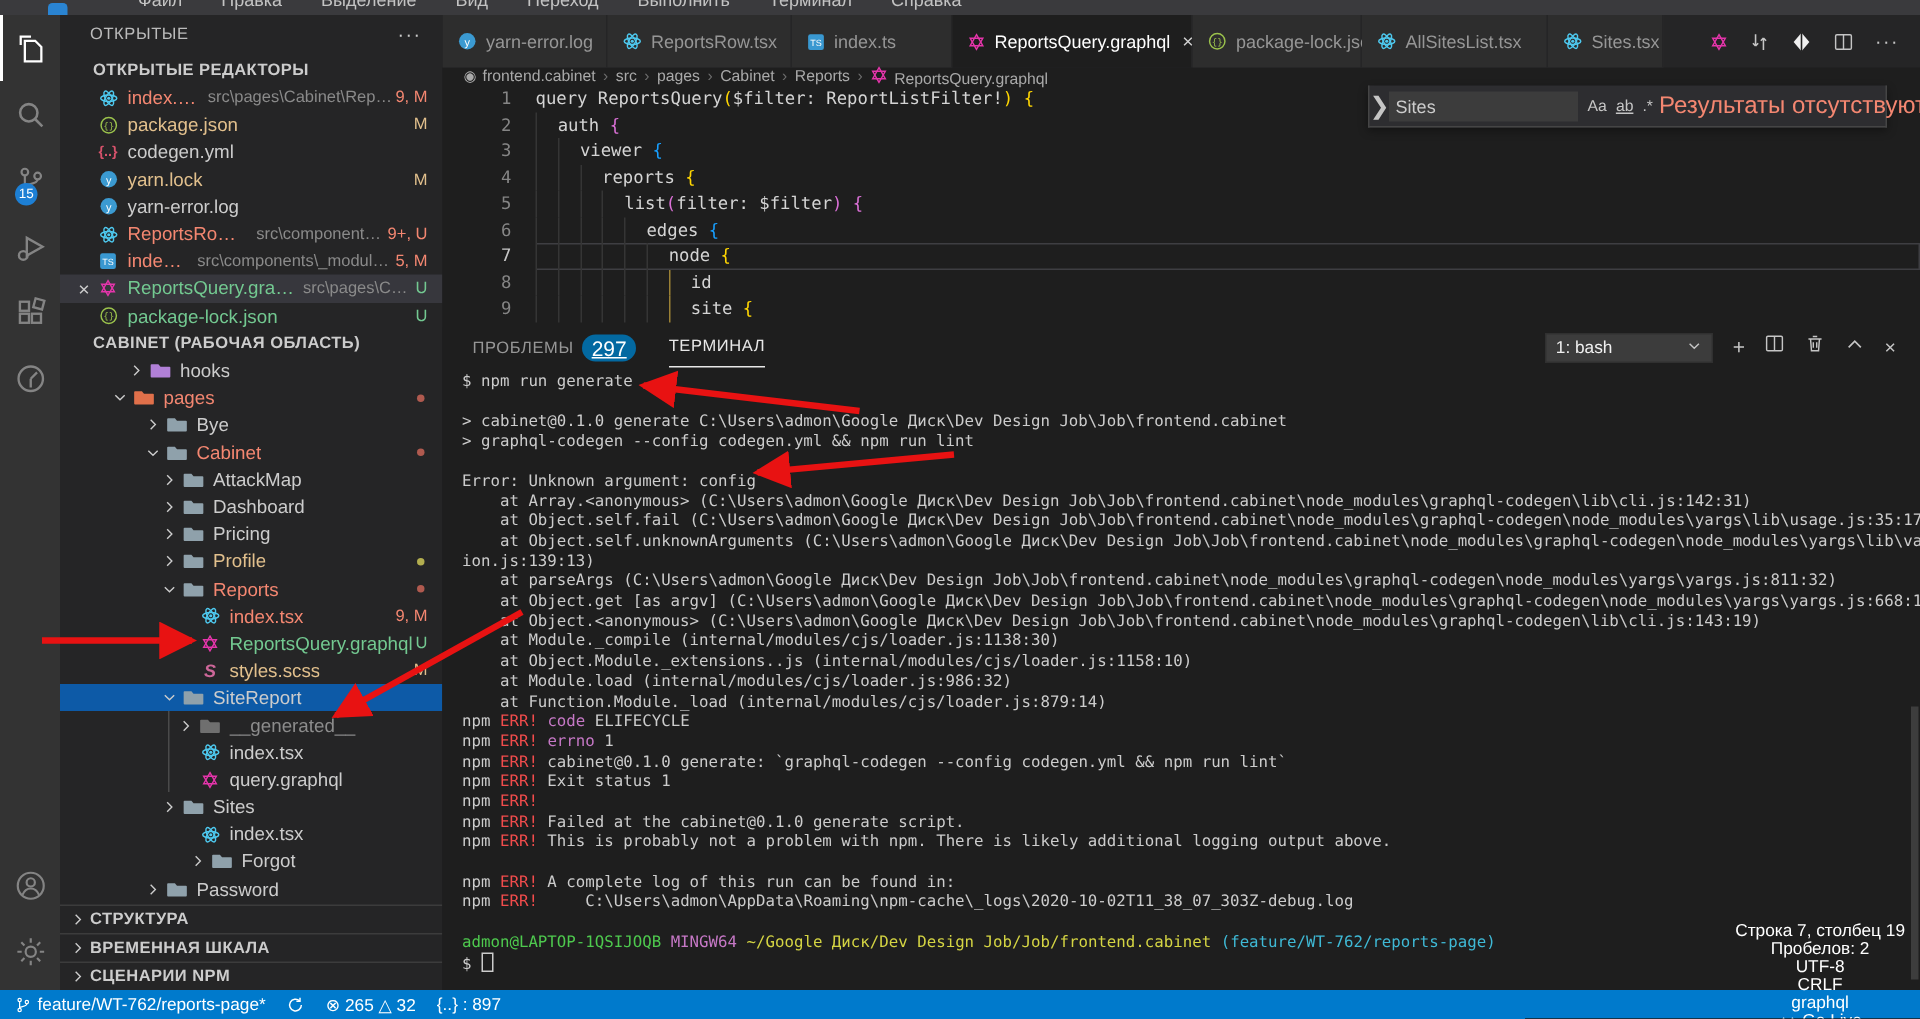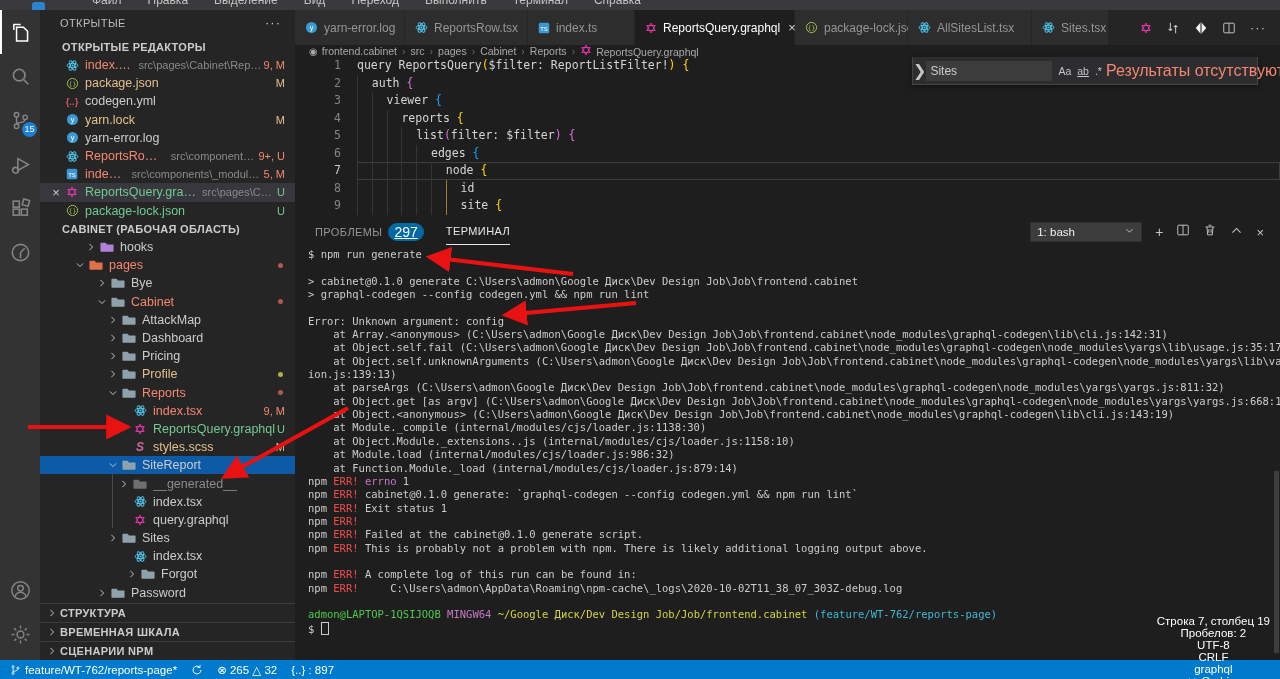--- a/index.html
+++ b/index.html
@@ -11,21 +11,21 @@
   .menubar{position:absolute;left:0;top:0;width:1280px;height:10px;background:#3a3a3d;overflow:hidden;}
   .menubar .logo{position:absolute;left:32px;top:2px;width:13px;height:13px;border-radius:3px;background:#2a84d2;}
   .menus{position:absolute;left:92px;top:-7px;color:#c3c3c3;font-size:12px;white-space:nowrap;}
   .menus span{margin-right:26px;}
 
   
   .activitybar{position:absolute;left:0;top:10px;width:40px;height:650px;background:#333333;}
   .ab-item{position:relative;width:40px;height:44px;display:flex;align-items:center;justify-content:center;color:#848484;}
   .ab-item.active{color:#ffffff;box-shadow:inset 2px 0 0 #ffffff;}
   .ab-item svg{stroke:currentColor;}
-  .ab-badge{position:absolute;right:3px;bottom:5px;min-width:15px;height:15px;border-radius:8px;background:#1d7fd4;
+  .ab-badge{position:absolute;right:15px;bottom:5px;min-width:15px;height:15px;border-radius:8px;background:#1d7fd4;
     color:#fff;font-size:9px;line-height:15px;text-align:center;padding:0 2px;box-sizing:border-box;}
   .ab-bottom{position:absolute;left:0;bottom:4px;width:40px;}
 
   
   .sidebar{position:absolute;left:40px;top:10px;width:255px;height:650px;background:#252526;overflow:hidden;}
   .sb-title{position:absolute;left:0;top:0;width:255px;height:26px;color:#bbbbbb;font-size:11px;letter-spacing:.4px;
     line-height:26px;padding-left:20px;box-sizing:border-box;}
   .sb-title .kebab{position:absolute;right:14px;top:0;color:#cccccc;font-size:13px;letter-spacing:1px;}
   .sec-header{display:flex;align-items:center;height:18px;font-size:11px;font-weight:bold;color:#cccccc;letter-spacing:.3px;padding-left:4px;}
   .sec-header .chev{margin-right:2px;display:inline-flex;}
@@ -877,20 +877,21 @@
           <div class="trow"><span class="tc-fg">    at Object.self.fail (C:\Users\admon\Google Диск\Dev Design Job\Job\frontend.cabinet\node_modules\graphql-codegen\node_modules\yargs\lib\usage.js:35:17)</span></div>
           <div class="trow"><span class="tc-fg">    at Object.self.unknownArguments (C:\Users\admon\Google Диск\Dev Design Job\Job\frontend.cabinet\node_modules\graphql-codegen\node_modules\yargs\lib\validat</span></div>
           <div class="trow"><span class="tc-fg">ion.js:139:13)</span></div>
           <div class="trow"><span class="tc-fg">    at parseArgs (C:\Users\admon\Google Диск\Dev Design Job\Job\frontend.cabinet\node_modules\graphql-codegen\node_modules\yargs\yargs.js:811:32)</span></div>
           <div class="trow"><span class="tc-fg">    at Object.get [as argv] (C:\Users\admon\Google Диск\Dev Design Job\Job\frontend.cabinet\node_modules\graphql-codegen\node_modules\yargs\yargs.js:668:16)</span></div>
           <div class="trow"><span class="tc-fg">    at Object.&lt;anonymous&gt; (C:\Users\admon\Google Диск\Dev Design Job\Job\frontend.cabinet\node_modules\graphql-codegen\lib\cli.js:143:19)</span></div>
           <div class="trow"><span class="tc-fg">    at Module._compile (internal/modules/cjs/loader.js:1138:30)</span></div>
           <div class="trow"><span class="tc-fg">    at Object.Module._extensions..js (internal/modules/cjs/loader.js:1158:10)</span></div>
           <div class="trow"><span class="tc-fg">    at Module.load (internal/modules/cjs/loader.js:986:32)</span></div>
           <div class="trow"><span class="tc-fg">    at Function.Module._load (internal/modules/cjs/loader.js:879:14)</span></div>
+          <div class="trow"><span class="tc-fg">npm </span><span class="tc-red">ERR!</span><span class="tc-fg"> </span><span class="tc-magenta">code</span><span class="tc-fg"> ELIFECYCLE</span></div>
           <div class="trow"><span class="tc-fg">npm </span><span class="tc-red">ERR!</span><span class="tc-fg"> </span><span class="tc-magenta">errno</span><span class="tc-fg"> 1</span></div>
           <div class="trow"><span class="tc-fg">npm </span><span class="tc-red">ERR!</span><span class="tc-fg"> cabinet@0.1.0 generate: `graphql-codegen --config codegen.yml &amp;&amp; npm run lint`</span></div>
           <div class="trow"><span class="tc-fg">npm </span><span class="tc-red">ERR!</span><span class="tc-fg"> Exit status 1</span></div>
           <div class="trow"><span class="tc-fg">npm </span><span class="tc-red">ERR!</span></div>
           <div class="trow"><span class="tc-fg">npm </span><span class="tc-red">ERR!</span><span class="tc-fg"> Failed at the cabinet@0.1.0 generate script.</span></div>
           <div class="trow"><span class="tc-fg">npm </span><span class="tc-red">ERR!</span><span class="tc-fg"> This is probably not a problem with npm. There is likely additional logging output above.</span></div>
           <div class="trow">&nbsp;</div>
           <div class="trow"><span class="tc-fg">npm </span><span class="tc-red">ERR!</span><span class="tc-fg"> A complete log of this run can be found in:</span></div>
           <div class="trow"><span class="tc-fg">npm </span><span class="tc-red">ERR!</span><span class="tc-fg">     C:\Users\admon\AppData\Roaming\npm-cache\_logs\2020-10-02T11_38_07_303Z-debug.log</span></div>
           <div class="trow">&nbsp;</div>

